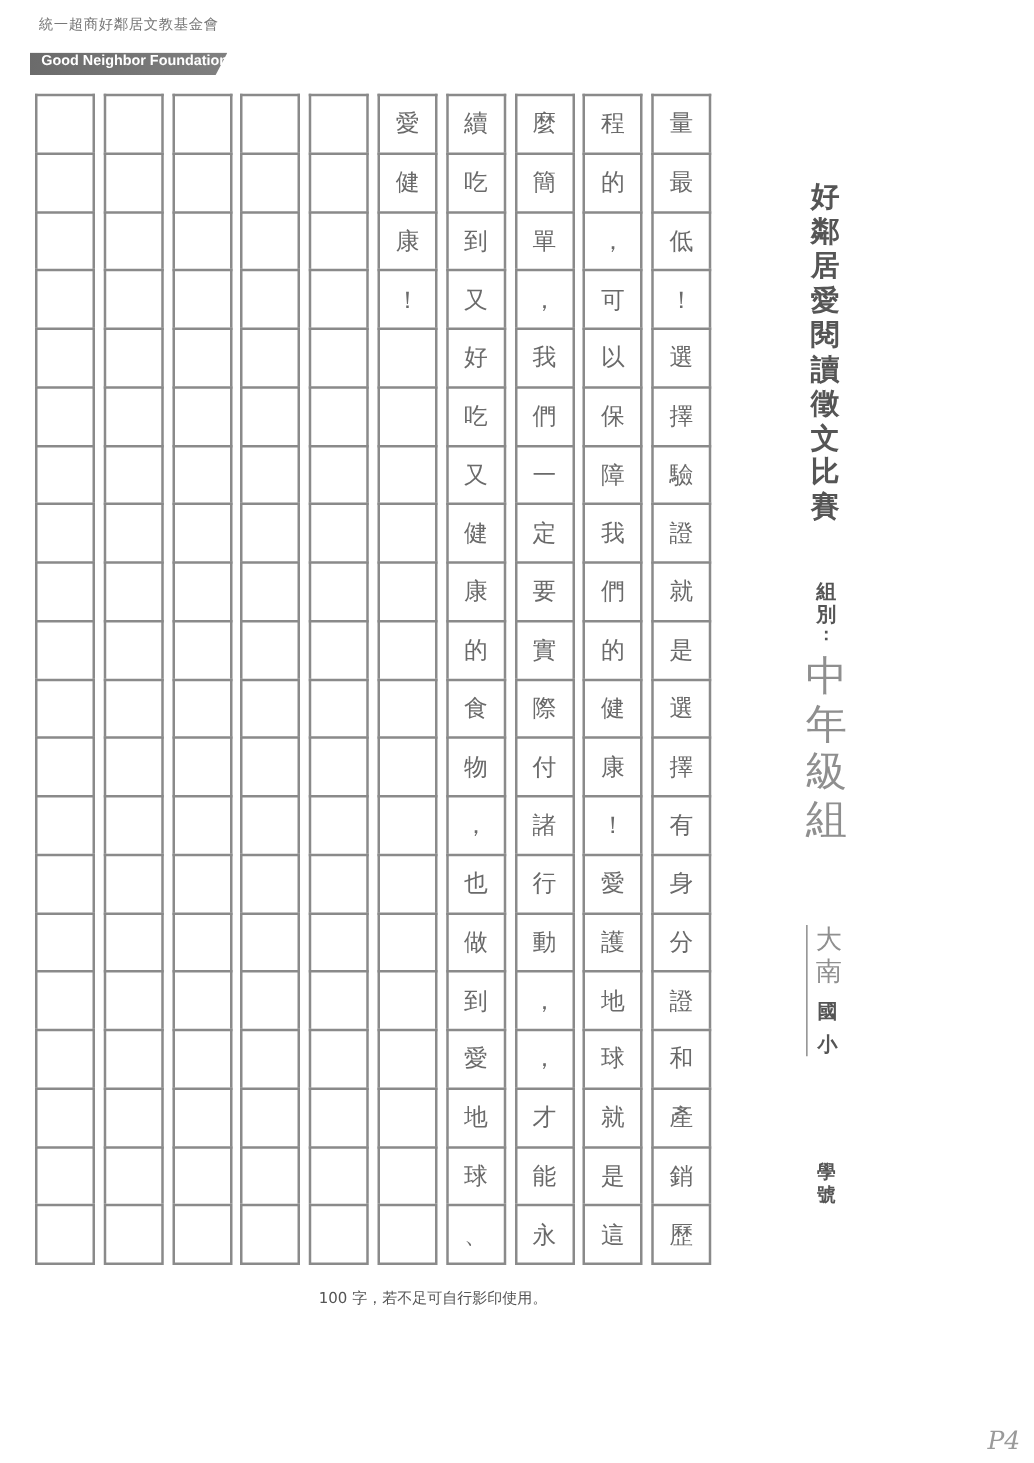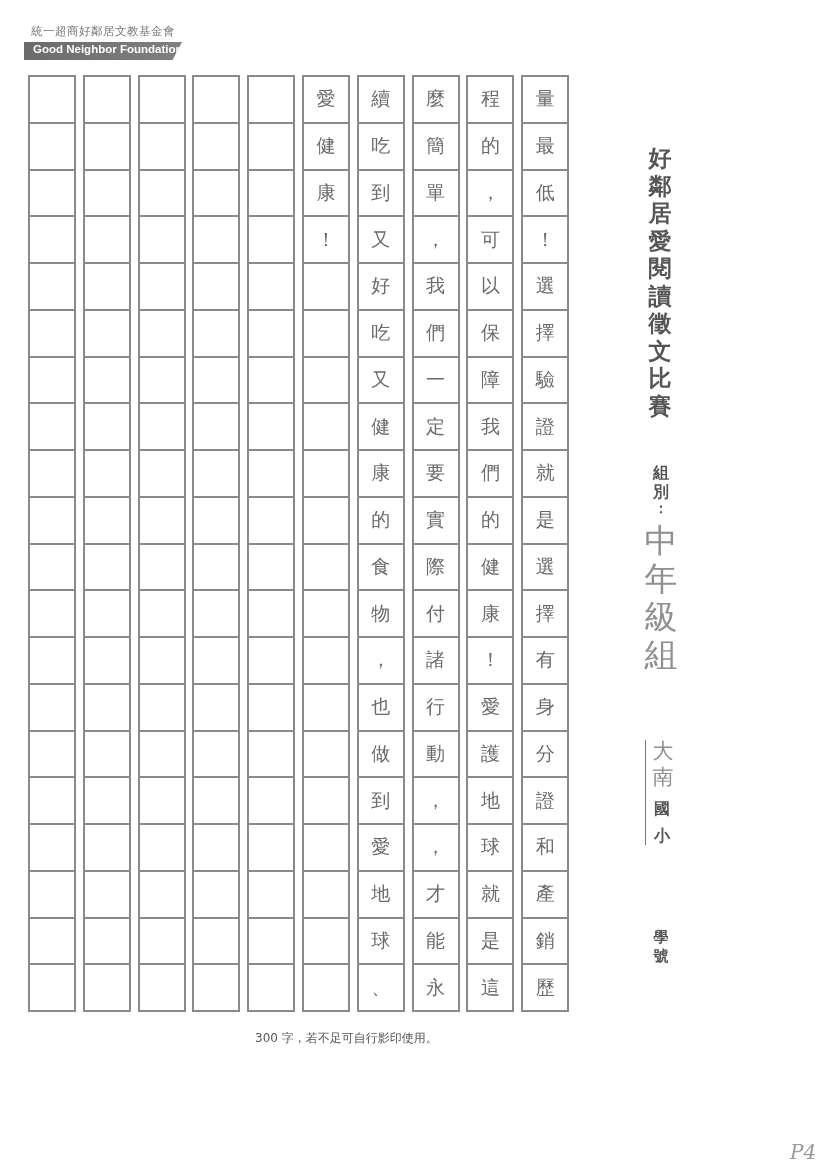--- a/index.html
+++ b/index.html
@@ -3,21 +3,21 @@
 <meta charset="utf-8">
 <style>
   html, body { margin: 0; padding: 0; }
   body {
     width: 827px; height: 1170px; position: relative; overflow: hidden;
     background: #ffffff;
     font-family: "DejaVu Sans", sans-serif;
     color: #555;
   }
   .logo-cn {
-    position: absolute; left: 31px; top: 24px;
+    position: absolute; left: 31px; top: 12px;
     font-size: 11.5px; color: #777; letter-spacing: 0.5px;
     font-family: Liberation Serif, serif;
   }
   .logo-band {
     position: absolute; left: 24px; top: 42px; width: 158px; height: 18px;
     background: linear-gradient(90deg, #6b6b6b, #808080);
     clip-path: polygon(0 0, 100% 0, 94% 100%, 0 100%);
   }
   .logo-en {
     position: absolute; left: 33px; top: 43px;
@@ -343,14 +343,14 @@
 <div class="school-suffix">
   <span>國</span>
   <span>小</span>
 </div>
 
 <div class="student-id-label">
   <span>學</span>
   <span>號</span>
 </div>
 
-<div class="footnote">300 字，若不足可自行影印使用。</div>
+<div class="footnote">100 字，若不足可自行影印使用。</div>
 <div class="page-num">P4</div>
 
 </body></html>

